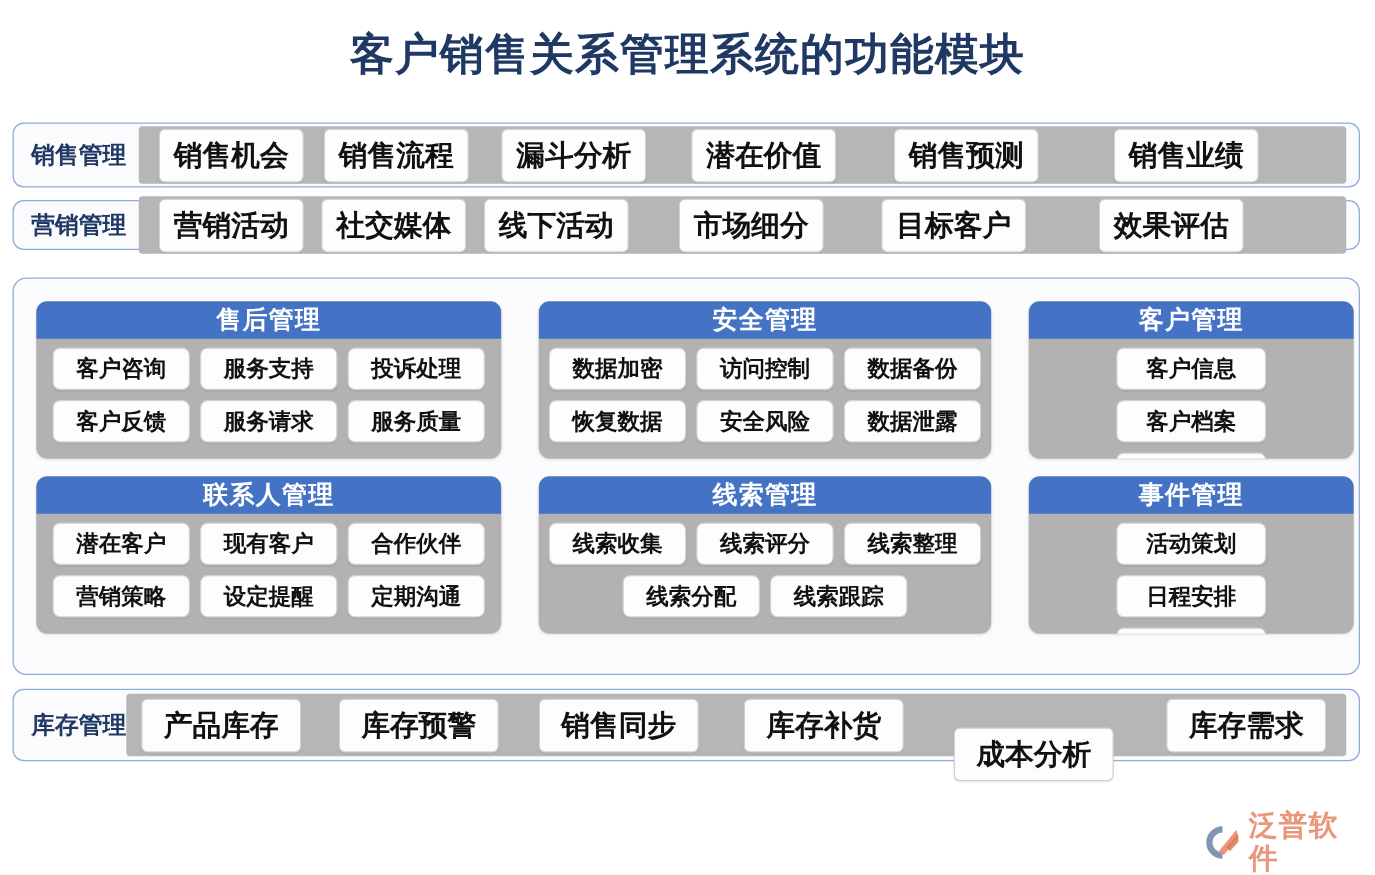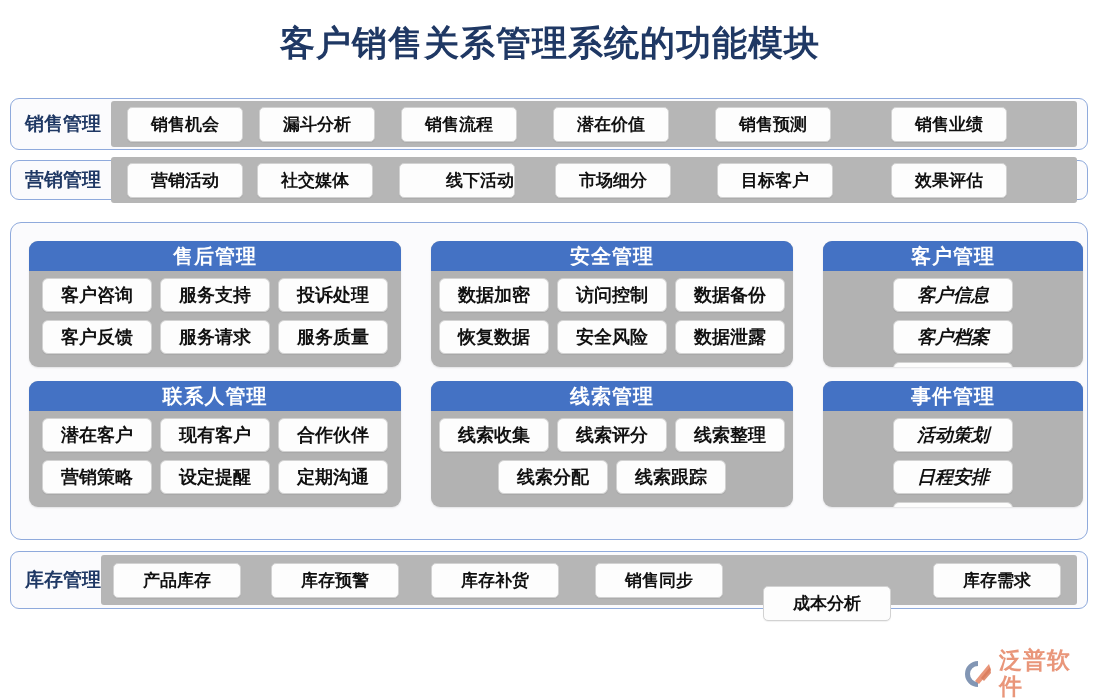--- a/index.html
+++ b/index.html
@@ -56,21 +56,21 @@
     border-radius: 3px;
     display: flex;
     align-items: center;
     height: 46px;
     margin-right: 10px;
   }
   .pill {
     background: #fdfdfd;
     border: 1px solid #d2d2d2;
     border-radius: 5px;
-    font-size: 17px;
+    font-size: 23px;
     font-weight: bold;
     color: #111111;
     padding: 5px 0;
     text-align: center;
     white-space: nowrap;
     box-shadow: 0 1px 1px rgba(0,0,0,0.06);
   }
 
   #band-sales   { top: 98px;  height: 52px; }
   #band-mkt     { top: 160px; height: 40px; }
@@ -86,21 +86,21 @@
   #band-sales .pill:nth-child(1) { margin-left: 16px; }
   #band-sales .pill:nth-child(2) { margin-left: 16px; }
   #band-sales .pill:nth-child(3) { margin-left: 26px; }
   #band-sales .pill:nth-child(4) { margin-left: 36px; }
   #band-sales .pill:nth-child(5) { margin-left: 46px; }
   #band-sales .pill:nth-child(6) { margin-left: 60px; }
 
   #band-mkt .pill { width: 114px; }
   #band-mkt .pill:nth-child(1) { margin-left: 16px; }
   #band-mkt .pill:nth-child(2) { margin-left: 14px; }
-  #band-mkt .pill:nth-child(3) { margin-left: 26px; text-align: right; }
+  #band-mkt .pill:nth-child(3) { margin-left: 14px; }
   #band-mkt .pill:nth-child(4) { margin-left: 40px; }
   #band-mkt .pill:nth-child(5) { margin-left: 46px; }
   #band-mkt .pill:nth-child(6) { margin-left: 58px; }
 
   #band-stock .pill { width: 126px; }
   #band-stock .pill:nth-child(1) { margin-left: 12px; }
   #band-stock .pill:nth-child(2) { margin-left: 30px; }
   #band-stock .pill:nth-child(3) { margin-left: 32px; }
   #band-stock .pill:nth-child(4) { margin-left: 36px; }
   #band-stock .pill:nth-child(5) { margin-left: 40px; margin-top: 47px; }
@@ -148,21 +148,21 @@
     flex-wrap: wrap;
     justify-content: center;
     gap: 8px 8px;
   }
   .card .pill {
     font-size: 18px;
     padding: 4px 0;
     border-radius: 6px;
   }
   .cols3 .pill { width: 108px; }
-  .cols2 .pill { width: 118px; font-style: italic; }
+  .cols2 .pill { width: 118px; }
 
   
   .c-r1 { top: 18px;  height: 126px; }
   .c-r2 { top: 158px; height: 126px; }
   .c-c1 { left: 18px;  width: 372px; }
   .c-c2 { left: 420px; width: 362px; }
   .c-c3 { left: 812px; width: 260px; }
 
   
   #logo {
@@ -185,22 +185,22 @@
 </style>
 </head>
 <body>
 
 <div class="page-title">客户销售关系管理系统的功能模块</div>
 
 <div class="band" id="band-sales">
   <div class="band-label">销售管理</div>
   <div class="band-strip">
     <div class="pill">销售机会</div>
+    <div class="pill">销售流程</div>
     <div class="pill">漏斗分析</div>
-    <div class="pill">销售流程</div>
     <div class="pill">潜在价值</div>
     <div class="pill">销售预测</div>
     <div class="pill">销售业绩</div>
   </div>
 </div>
 
 <div class="band" id="band-mkt">
   <div class="band-label">营销管理</div>
   <div class="band-strip">
     <div class="pill">营销活动</div>
@@ -284,22 +284,22 @@
     </div>
 
   </div>
 </div>
 
 <div class="band" id="band-stock">
   <div class="band-label">库存管理</div>
   <div class="band-strip">
     <div class="pill">产品库存</div>
     <div class="pill">库存预警</div>
+    <div class="pill">销售同步</div>
     <div class="pill">库存补货</div>
-    <div class="pill">销售同步</div>
     <div class="pill">成本分析</div>
     <div class="pill">库存需求</div>
   </div>
 </div>
 
 <div id="logo">
   <div class="logo-row">
     <span class="logo-mark">
       <svg width="34" height="30" viewBox="0 0 34 30" xmlns="http://www.w3.org/2000/svg">
         <path d="M3 15 A13 13 0 0 1 16 2 L16 7 A8 8 0 0 0 8 15 A8 8 0 0 0 16 23 L16 28 A13 13 0 0 1 3 15 Z" fill="#8296b4"></path>

